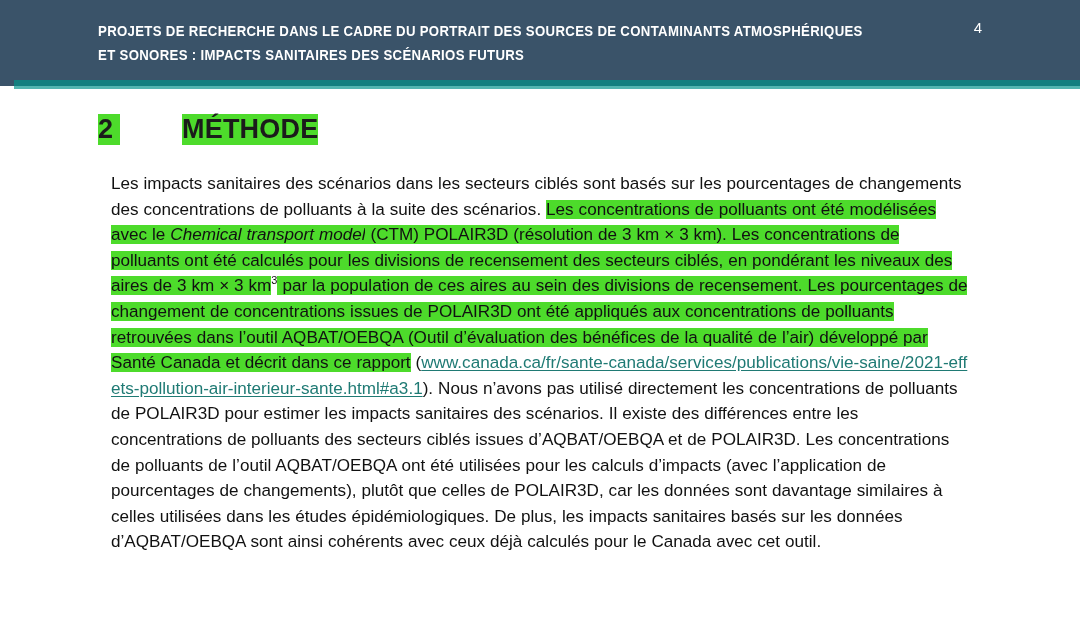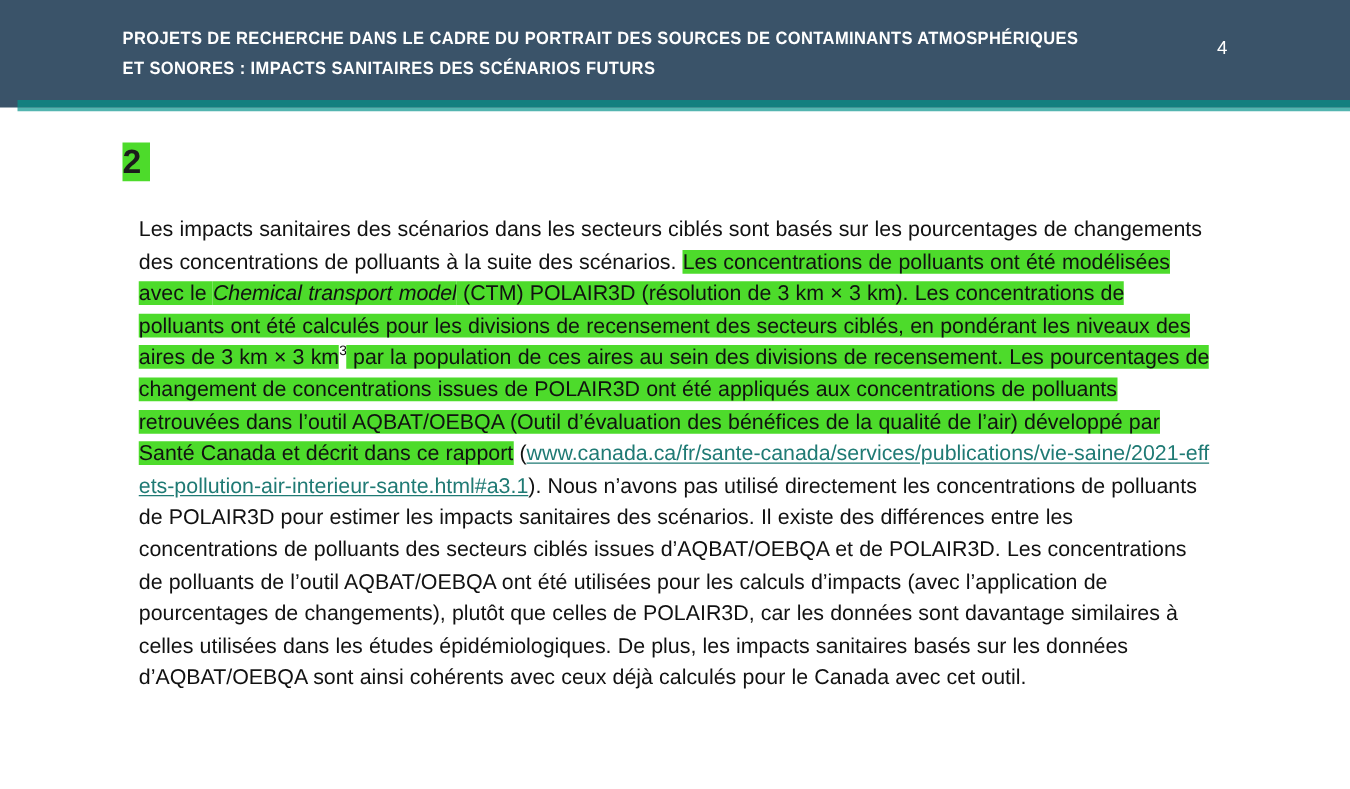--- a/index.html
+++ b/index.html
@@ -20,21 +20,21 @@
   .page-header {
     position: relative;
     width: 100%;
     height: 86px;
     background: #3a5369;
     display: flex;
     align-items: center;
   }
   .header-inner {
     display: flex;
-    align-items: flex-end;
+    align-items: flex-start;
     width: 100%;
     padding: 0 98px 0 98px;
   }
   .header-title {
     color: #ffffff;
     font-family: "Liberation Sans", sans-serif;
     font-size: 14.2px;
     font-weight: bold;
     letter-spacing: 0.35px;
     line-height: 24px;
@@ -137,17 +137,18 @@
   </div>
   <div class="header-rule-soft"></div>
   <div class="header-rule"></div>
 </div>
 
 <div class="content">
 
   <h2 class="section-heading">
     <span class="hl section-num">2</span>
       <span class="section-gap"></span>
+      <span class="hl">MÉTHODE</span>
   </h2>
 
   <p class="body-text"><span>Les impacts sanitaires des scénarios dans les secteurs ciblés sont basés sur les pourcentages de changements des concentrations de polluants à la suite des scénarios. </span><span class="hl">Les concentrations de polluants ont été modélisées avec le </span><span class="hl it">Chemical transport model</span><span class="hl"> (CTM) POLAIR3D (résolution de 3 km × 3 km). Les concentrations de polluants ont été calculés pour les divisions de recensement des secteurs ciblés, en pondérant les niveaux des aires de 3 km × 3 km</span><span class="sup">3</span><span class="hl"> par la population de ces aires au sein des divisions de recensement. Les pourcentages de changement de concentrations issues de POLAIR3D ont été appliqués aux concentrations de polluants retrouvées dans l’outil AQBAT/OEBQA (Outil d’évaluation des bénéfices de la qualité de l’air) développé par Santé Canada et décrit dans ce rapport</span><span> (</span><span class="doc-link">www.canada.ca/fr/sante-canada/services/publications/vie-saine/2021-effets-pollution-air-interieur-sante.html#a3.1</span><span>). Nous n’avons pas utilisé directement les concentrations de polluants de POLAIR3D pour estimer les impacts sanitaires des scénarios. Il existe des différences entre les concentrations de polluants des secteurs ciblés issues d’AQBAT/OEBQA et de POLAIR3D. Les concentrations de polluants de l’outil AQBAT/OEBQA ont été utilisées pour les calculs d’impacts (avec l’application de pourcentages de changements), plutôt que celles de POLAIR3D, car les données sont davantage similaires à celles utilisées dans les études épidémiologiques. De plus, les impacts sanitaires basés sur les données d’AQBAT/OEBQA sont ainsi cohérents avec ceux déjà calculés pour le Canada avec cet outil.</span></p>
 
 </div>
 
 </body></html>

